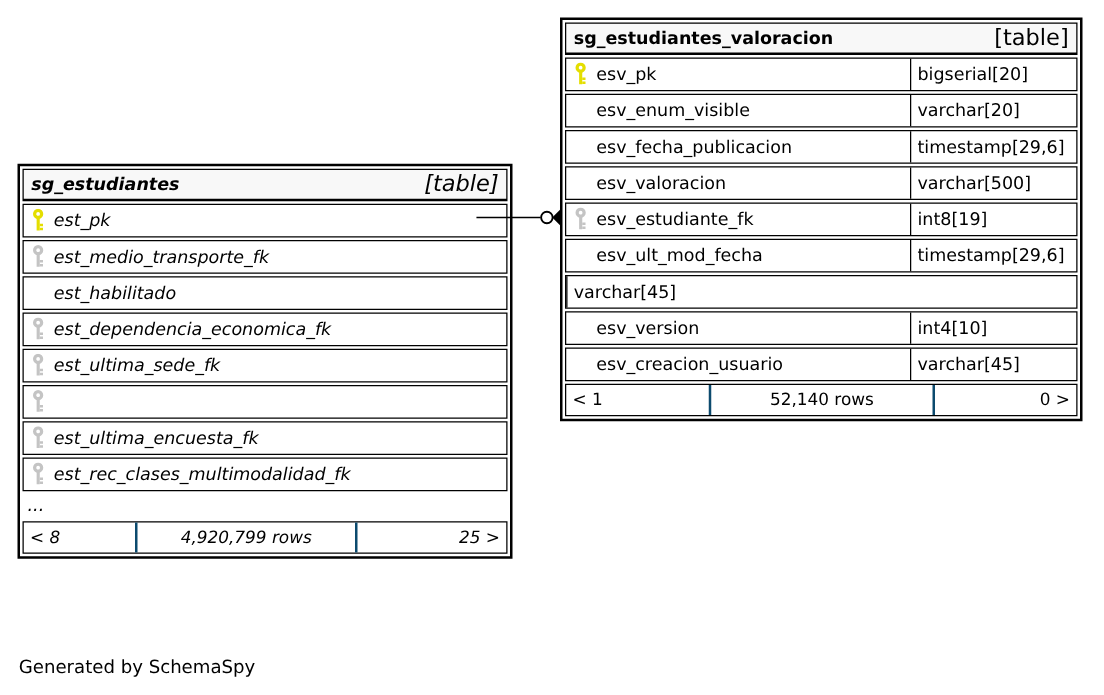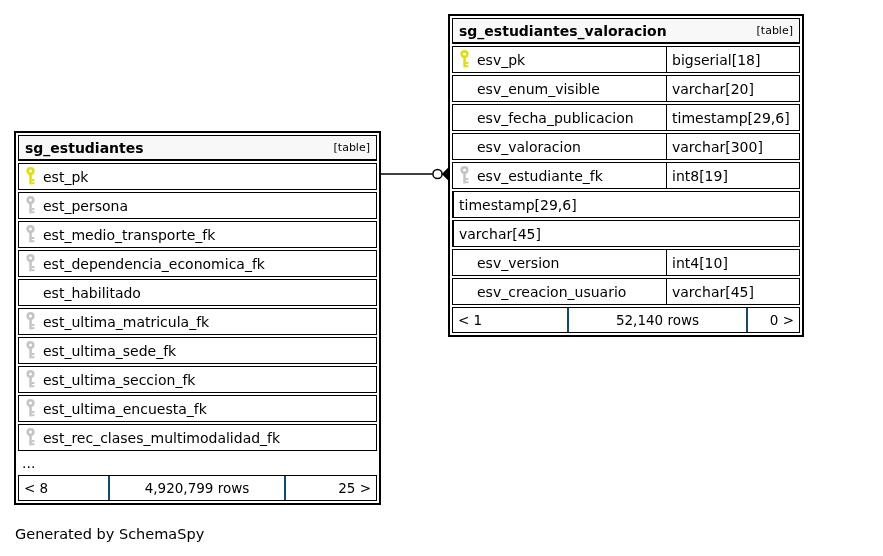--- a/index.html
+++ b/index.html
@@ -16,36 +16,36 @@
     background: #ffffff;
     overflow: hidden;
   }
   .tbl {
     position: absolute;
     box-sizing: border-box;
     border: 2px solid #000;
     background: #fff;
     padding: 2px;
   }
-  .tbl-left  { left: 14px;  top: 131px; width: 367px; }
-  .tbl-right { left: 448px; top: 14px;  width: 356px; }
+  .tbl-left  { left: 14px;  top: 131px; width: 396px; font-style: italic; }
+  .tbl-right { left: 448px; top: 14px;  width: 418px; }
 
   .hdr {
     box-sizing: border-box;
     height: 26px;
     border: 1px solid #000;
     border-bottom-width: 2px;
     background: #f8f8f8;
     display: flex;
     align-items: center;
     padding: 0 6px 0 6px;
     margin-bottom: 2px;
   }
   .tname { font-weight: bold; font-size: 14px; flex: 1; white-space: nowrap; }
-  .tkind { font-size: 11px; white-space: nowrap; }
+  .tkind { font-size: 18px; white-space: nowrap; }
 
   .row {
     box-sizing: border-box;
     height: 27px;
     border: 1px solid #000;
     margin-bottom: 2px;
     display: flex;
     align-items: center;
     font-size: 14px;
     background: #fff;
@@ -150,77 +150,56 @@
         <span>est_pk</span>
       </span>
     </div>
     <div class="row">
       <span class="namecell">
         <span class="keyspot key-fk">
             <svg width="11" height="19" viewBox="0 0 11 19">
               <use href="#key-glyph"></use>
             </svg>
           </span>
-        <span>est_persona</span>
-      </span>
-    </div>
-    <div class="row">
-      <span class="namecell">
-        <span class="keyspot key-fk">
-            <svg width="11" height="19" viewBox="0 0 11 19">
-              <use href="#key-glyph"></use>
-            </svg>
-          </span>
         <span>est_medio_transporte_fk</span>
       </span>
     </div>
     <div class="row">
       <span class="namecell">
+        <span class="keyspot"></span>
+        <span>est_habilitado</span>
+      </span>
+    </div>
+    <div class="row">
+      <span class="namecell">
         <span class="keyspot key-fk">
             <svg width="11" height="19" viewBox="0 0 11 19">
               <use href="#key-glyph"></use>
             </svg>
           </span>
         <span>est_dependencia_economica_fk</span>
       </span>
     </div>
     <div class="row">
       <span class="namecell">
-        <span class="keyspot"></span>
-        <span>est_habilitado</span>
-      </span>
-    </div>
-    <div class="row">
-      <span class="namecell">
-        <span class="keyspot key-fk">
-            <svg width="11" height="19" viewBox="0 0 11 19">
-              <use href="#key-glyph"></use>
-            </svg>
-          </span>
-        <span>est_ultima_matricula_fk</span>
-      </span>
-    </div>
-    <div class="row">
-      <span class="namecell">
         <span class="keyspot key-fk">
             <svg width="11" height="19" viewBox="0 0 11 19">
               <use href="#key-glyph"></use>
             </svg>
           </span>
         <span>est_ultima_sede_fk</span>
       </span>
     </div>
     <div class="row">
       <span class="namecell">
         <span class="keyspot key-fk">
             <svg width="11" height="19" viewBox="0 0 11 19">
               <use href="#key-glyph"></use>
             </svg>
           </span>
-        <span>est_ultima_seccion_fk</span>
       </span>
     </div>
     <div class="row">
       <span class="namecell">
         <span class="keyspot key-fk">
             <svg width="11" height="19" viewBox="0 0 11 19">
               <use href="#key-glyph"></use>
             </svg>
           </span>
         <span>est_ultima_encuesta_fk</span>
@@ -256,55 +235,59 @@
 
     <div class="row">
       <span class="namecell">
         <span class="keyspot key-pk">
             <svg width="11" height="19" viewBox="0 0 11 19">
               <use href="#key-glyph"></use>
             </svg>
           </span>
         <span>esv_pk</span>
       </span>
-      <span class="typecell">bigserial[18]</span>
+      <span class="typecell">bigserial[20]</span>
     </div>
     <div class="row">
       <span class="namecell">
         <span class="keyspot"></span>
         <span>esv_enum_visible</span>
       </span>
       <span class="typecell">varchar[20]</span>
     </div>
     <div class="row">
       <span class="namecell">
         <span class="keyspot"></span>
         <span>esv_fecha_publicacion</span>
       </span>
       <span class="typecell">timestamp[29,6]</span>
     </div>
     <div class="row">
       <span class="namecell">
         <span class="keyspot"></span>
         <span>esv_valoracion</span>
       </span>
-      <span class="typecell">varchar[300]</span>
+      <span class="typecell">varchar[500]</span>
     </div>
     <div class="row">
       <span class="namecell">
         <span class="keyspot key-fk">
             <svg width="11" height="19" viewBox="0 0 11 19">
               <use href="#key-glyph"></use>
             </svg>
           </span>
         <span>esv_estudiante_fk</span>
       </span>
       <span class="typecell">int8[19]</span>
     </div>
     <div class="row">
+      <span class="namecell">
+        <span class="keyspot"></span>
+        <span>esv_ult_mod_fecha</span>
+      </span>
       <span class="typecell">timestamp[29,6]</span>
     </div>
     <div class="row">
       <span class="typecell">varchar[45]</span>
     </div>
     <div class="row">
       <span class="namecell">
         <span class="keyspot"></span>
         <span>esv_version</span>
       </span>

